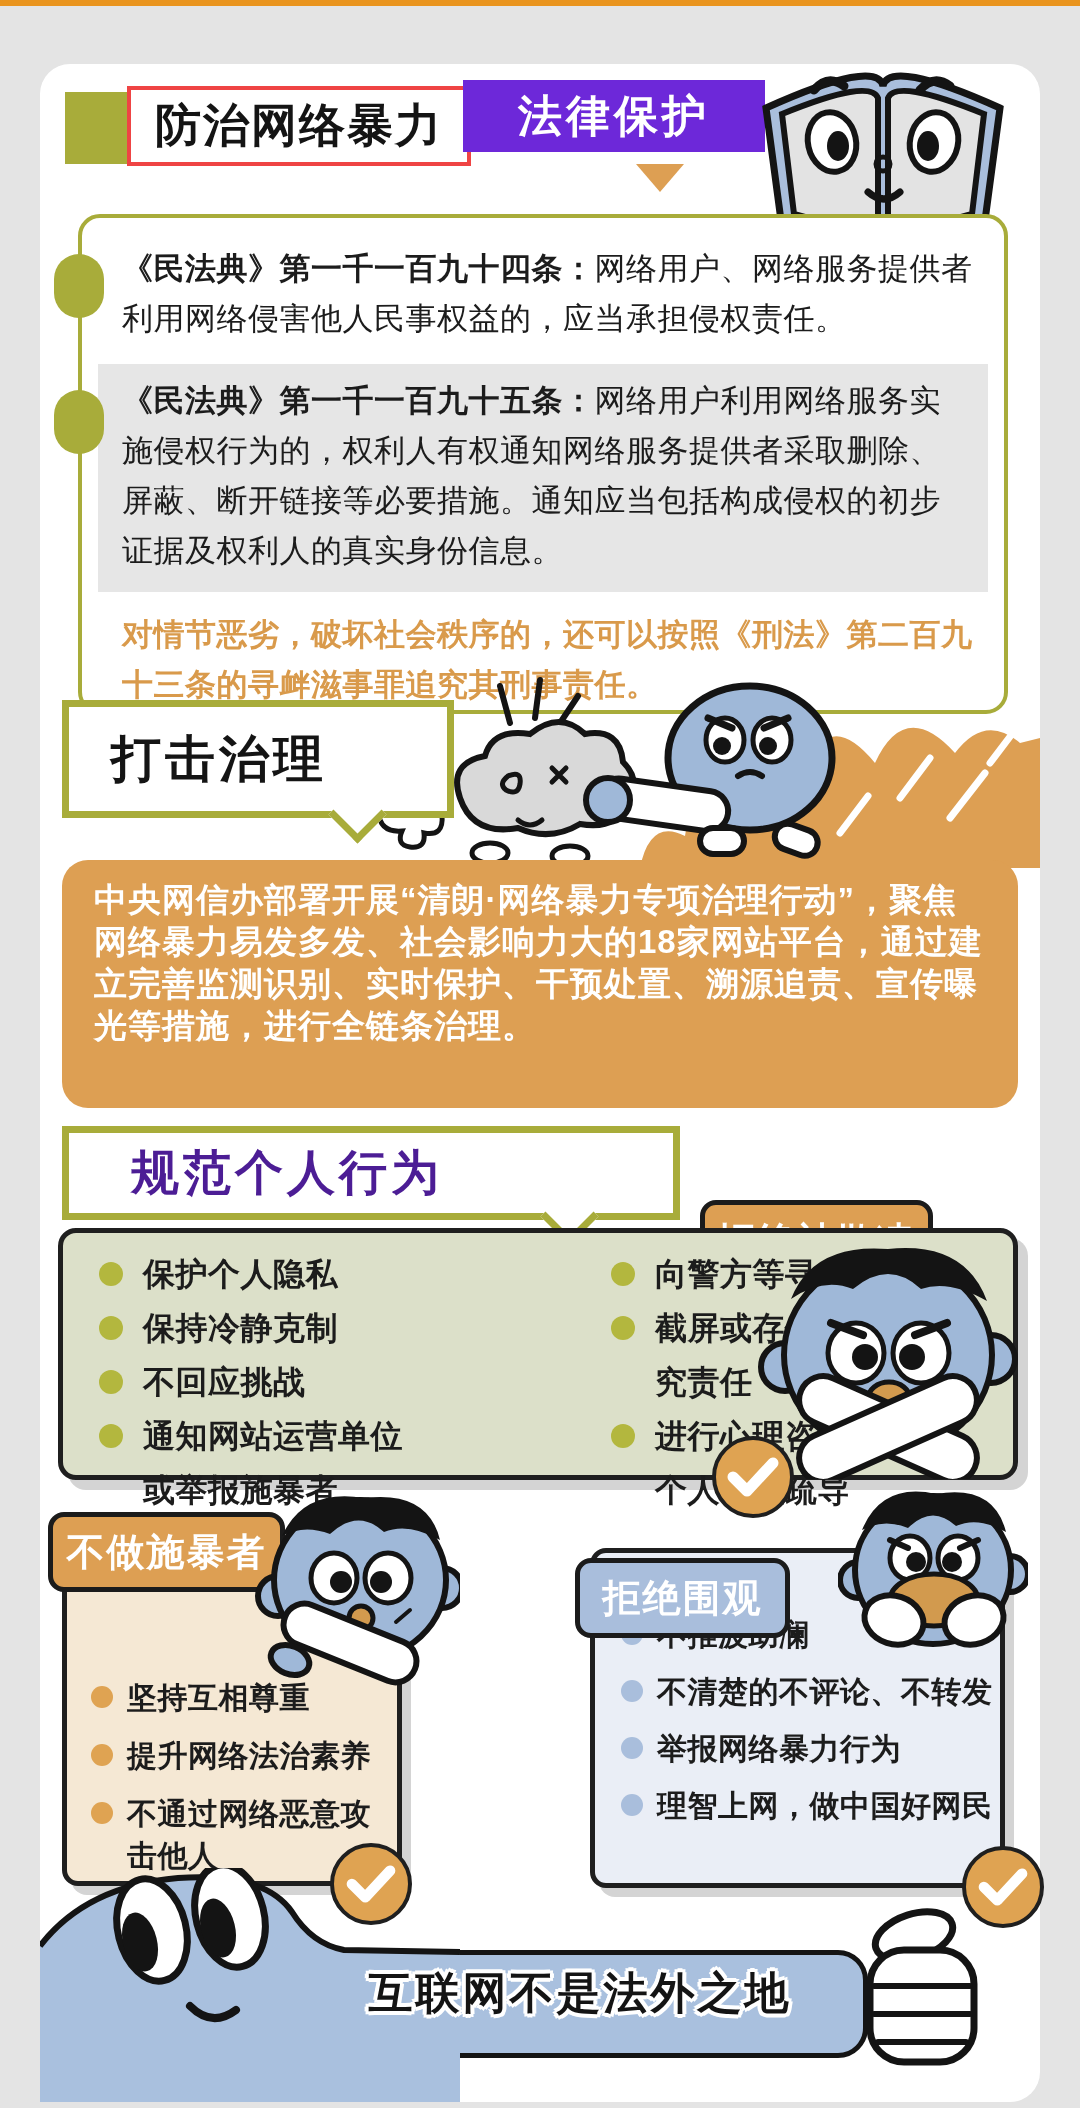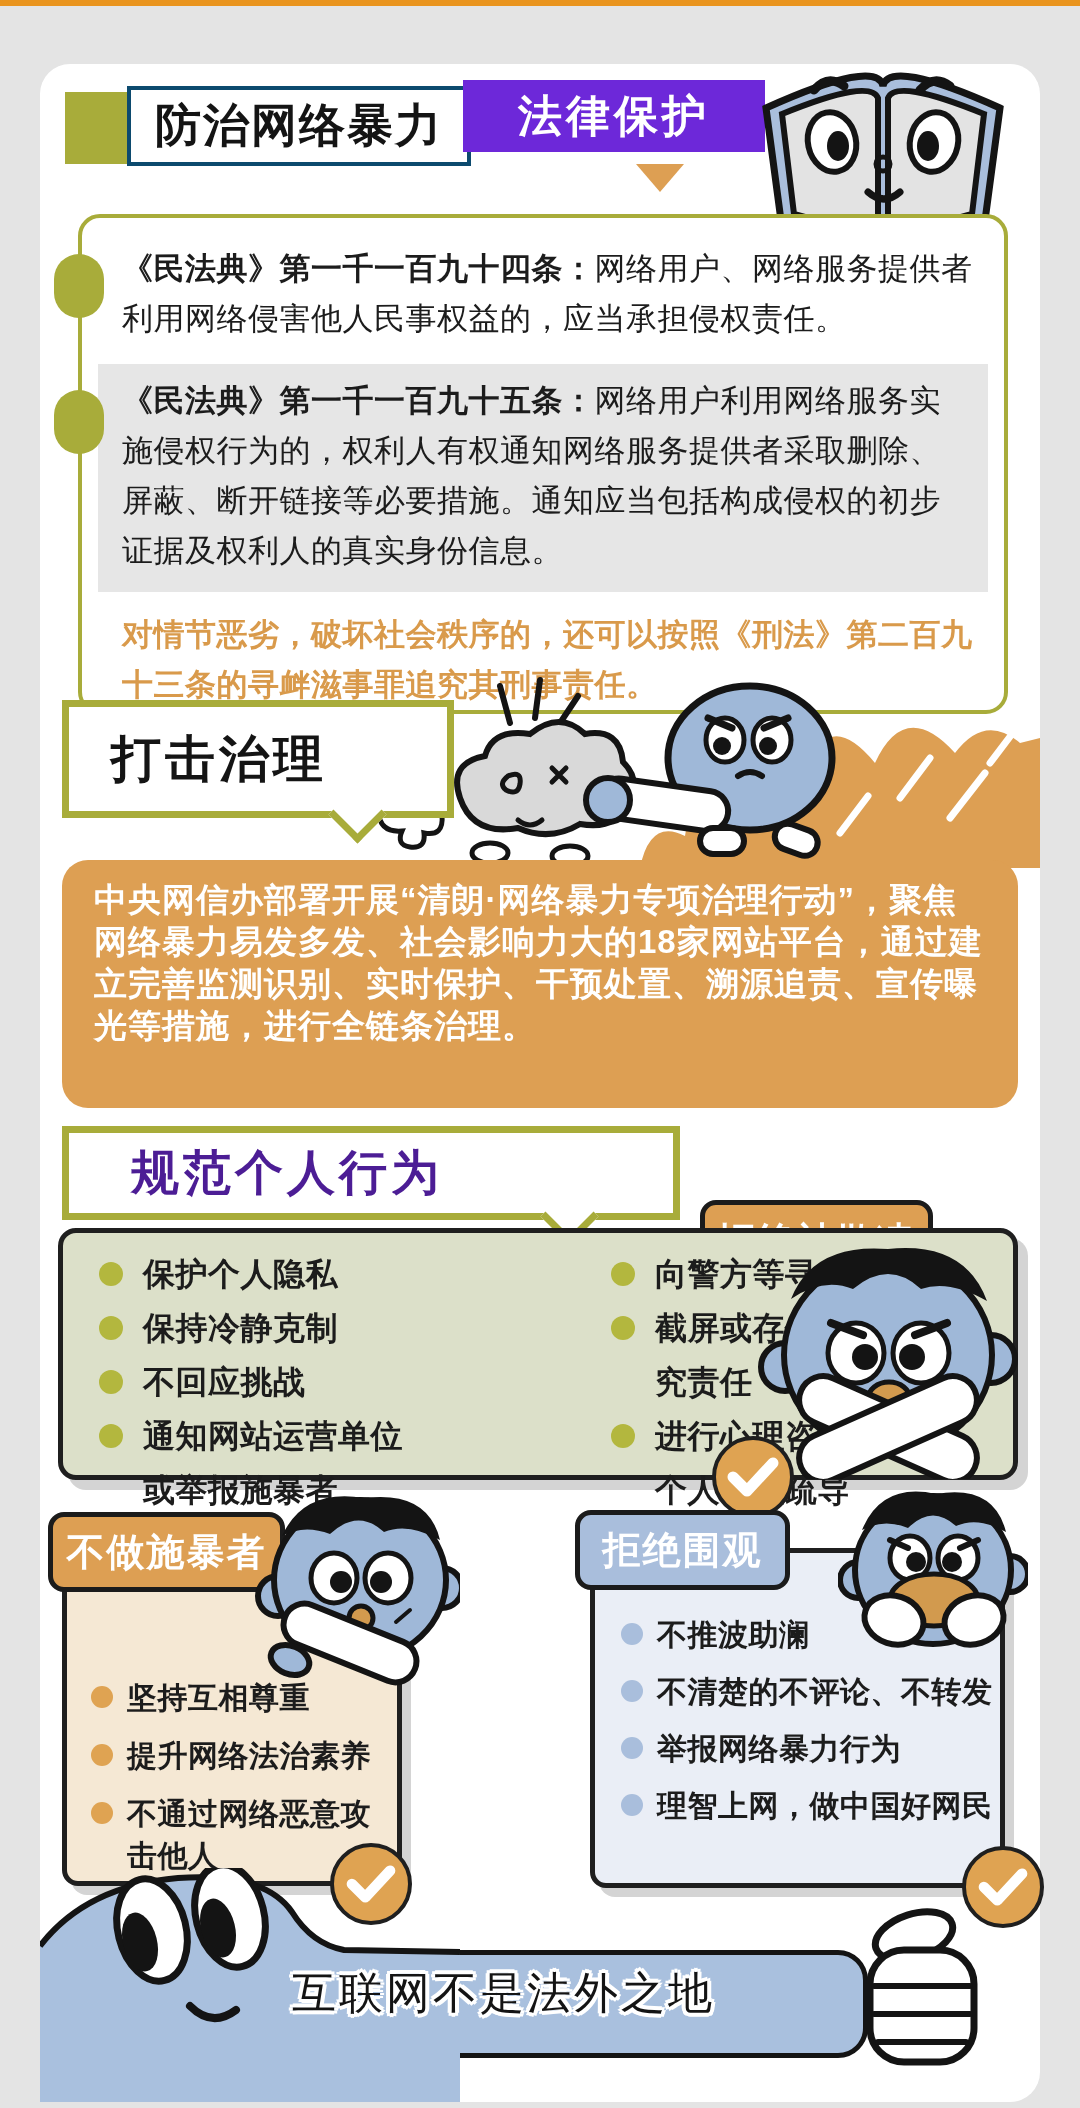--- a/index.html
+++ b/index.html
@@ -4,21 +4,21 @@
 <style>
   html,body{margin:0;padding:0;}
   body{width:1080px;height:2108px;background:#e4e4e4;font-family:"Liberation Sans","DejaVu Sans",sans-serif;}
   .page{position:relative;width:1080px;height:2108px;overflow:hidden;background:#e4e4e4;}
   .top-strip{position:absolute;left:0;top:0;width:1080px;height:6px;background:#e9941e;}
   .card{position:absolute;left:40px;top:64px;width:1000px;height:2038px;background:#ffffff;border-radius:30px;}
 
   
   .hdr-green{position:absolute;left:65px;top:92px;width:62px;height:72px;background:#a8ac3a;}
   .hdr-title{position:absolute;left:127px;top:86px;width:336px;height:72px;background:#fff;
-    border:4px solid #0c4a6e;display:flex;align-items:center;justify-content:center;}
+    border:4px solid #ef4444;display:flex;align-items:center;justify-content:center;}
   .hdr-title span{font-size:46px;font-weight:900;color:#141414;letter-spacing:2px;}
   .hdr-sub{position:absolute;left:463px;top:80px;width:302px;height:72px;background:#6d28d9;
     display:flex;align-items:center;justify-content:center;}
   .hdr-sub span{font-size:44px;font-weight:900;color:#ffffff;letter-spacing:4px;}
   .hdr-pointer{position:absolute;left:636px;top:164px;width:0;height:0;
     border-left:24px solid transparent;border-right:24px solid transparent;border-top:28px solid #dd9f53;}
   .book-svg{position:absolute;left:752px;top:56px;}
 
   
   .legal-box{position:absolute;left:78px;top:214px;width:930px;height:500px;background:#fff;
@@ -67,40 +67,40 @@
   .char-cross{position:absolute;right:-8px;top:4px;}
   .check{position:absolute;width:82px;height:82px;border-radius:50%;background:#dfa352;
     border:4px solid #1f1f1f;box-sizing:border-box;display:flex;align-items:center;justify-content:center;}
   .check1{left:712px;top:1436px;}
   .check2{left:330px;top:1843px;}
   .check3{left:962px;top:1846px;}
 
   
   .badge-perp{left:48px;top:1512px;width:237px;height:80px;background:#dd9f53;z-index:3;}
   .badge-perp span{font-size:38px;letter-spacing:2px;}
-  .badge-watch{left:575px;top:1510px;width:215px;height:80px;background:#a9bedc;z-index:3;}
+  .badge-watch{left:575px;top:1558px;width:215px;height:80px;background:#a9bedc;z-index:3;}
   .badge-watch span{font-size:38px;letter-spacing:2px;}
   .cream-card{position:absolute;left:62px;top:1560px;width:340px;height:326px;background:#f5e8d4;
     border:5px solid #1f1f1f;border-radius:16px;box-sizing:border-box;box-shadow:9px 9px 0 #d4d4d4;}
   .cream-card ul{position:absolute;left:24px;top:112px;width:292px;}
   .cream-card .blist li{font-size:30px;line-height:42px;padding-left:36px;margin-bottom:16px;}
   .cream-card .blist li::before{top:9px;width:22px;height:22px;}
   .blue-card{position:absolute;left:590px;top:1548px;width:415px;height:340px;background:#eaeef6;
     border:5px solid #1f1f1f;border-radius:16px;box-sizing:border-box;box-shadow:9px 9px 0 #d4d4d4;}
   .blue-card ul{position:absolute;left:26px;top:62px;width:373px;}
   .blue-card .blist li{font-size:30px;line-height:40px;padding-left:36px;margin-bottom:17px;}
   .blue-card .blist li::before{top:8px;width:22px;height:22px;}
   .char-point{position:absolute;left:252px;top:1492px;z-index:4;}
   .char-cover{position:absolute;left:838px;top:1488px;z-index:4;}
 
   
   .banner{position:absolute;left:292px;top:1950px;width:576px;height:108px;background:#a9c0de;
     border:5px solid #141414;border-radius:30px;box-sizing:border-box;z-index:1;}
-  .banner-text{position:absolute;left:292px;top:1964px;width:576px;z-index:3;
-    font-size:44px;font-weight:400;color:#141414;letter-spacing:3px;
+  .banner-text{position:absolute;left:292px;top:1964px;width:576px;text-align:center;z-index:3;
+    font-size:44px;font-weight:700;color:#141414;letter-spacing:3px;
     text-shadow:-3px -3px 0 #fff,3px -3px 0 #fff,-3px 3px 0 #fff,3px 3px 0 #fff,0 -4px 0 #fff,0 4px 0 #fff,-4px 0 0 #fff,4px 0 0 #fff;}
   .blob-svg{position:absolute;left:40px;top:1868px;z-index:2;}
   .thumb-svg{position:absolute;left:852px;top:1908px;z-index:3;}
 </style>
 </head>
 <body>
 
 <div class="page">
   <div class="top-strip"></div>
   <div class="card"></div>

